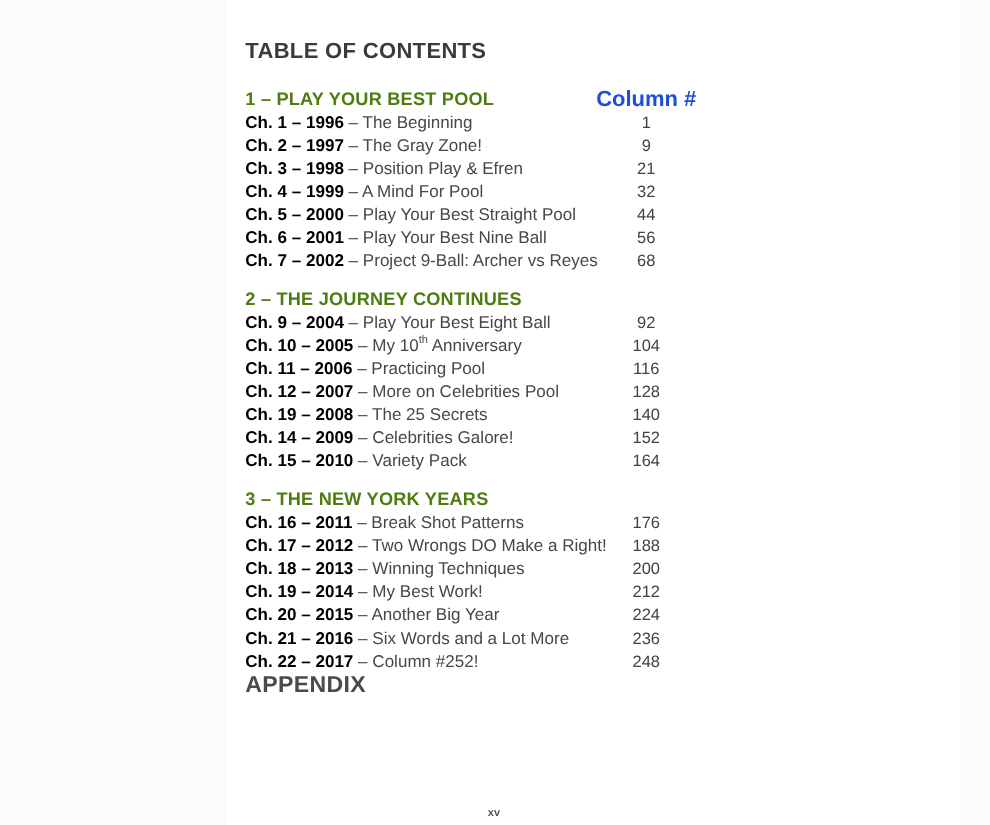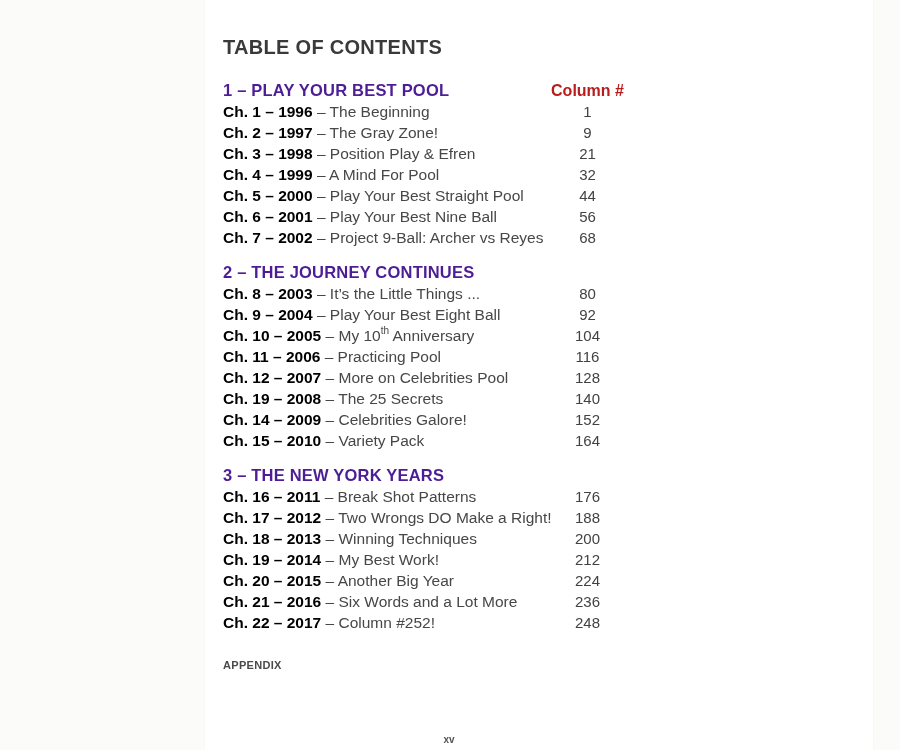--- a/index.html
+++ b/index.html
@@ -28,45 +28,44 @@
     letter-spacing:0.3px;
   }
   section.toc-section { margin-top:14px; }
   section.toc-section:first-of-type { margin-top:0; }
   .sec-head {
     position:relative;
     height:21px; line-height:21px;
     white-space:nowrap;
   }
   .sec-head .heading {
-    font-size:16.5px; font-weight:bold; color:#4c1d95;
+    font-size:16.5px; font-weight:bold; color:#4d7c0f;
     letter-spacing:0.2px;
   }
   .colnum {
     position:absolute; left:312px; top:0;
     width:105px; text-align:center;
     line-height:21px;
   }
   .colhead {
-    font-size:16px; font-weight:bold; color:#b91c1c;
+    font-size:20px; font-weight:bold; color:#1d4ed8;
   }
   .row {
     position:relative;
     height:21px; line-height:21px;
     white-space:nowrap;
     font-size:15.5px;
   }
   .row .entry-text { color:#474747; }
   .row .chapter { font-weight:bold; color:#000000; }
   .row .colnum { font-size:15px; color:#424242; }
   .row sup { font-size:10px; line-height:0; position:relative; top:-1px; }
   .appendix {
-    margin-top:22px;
     height:21px; line-height:21px;
-    font-size:11px; font-weight:bold; color:#4a4a4a;
+    font-size:21px; font-weight:bold; color:#4a4a4a;
     letter-spacing:0.3px;
   }
   .folio {
     position:absolute; left:449px; top:734px;
     transform:translateX(-50%);
     font-size:10px; color:#555;font-weight:bold;
   }
 </style>
 </head>
 <body>
@@ -80,21 +79,20 @@
           <div class="row"><span class="entry-text"><span class="chapter">Ch. 1 – 1996</span><span class="sep"> – </span><span class="title">The Beginning</span></span><span class="colnum">1</span></div>
           <div class="row"><span class="entry-text"><span class="chapter">Ch. 2 – 1997</span><span class="sep"> – </span><span class="title">The Gray Zone!</span></span><span class="colnum">9</span></div>
           <div class="row"><span class="entry-text"><span class="chapter">Ch. 3 – 1998</span><span class="sep"> – </span><span class="title">Position Play &amp; Efren</span></span><span class="colnum">21</span></div>
           <div class="row"><span class="entry-text"><span class="chapter">Ch. 4 – 1999</span><span class="sep"> – </span><span class="title">A Mind For Pool</span></span><span class="colnum">32</span></div>
           <div class="row"><span class="entry-text"><span class="chapter">Ch. 5 – 2000</span><span class="sep"> – </span><span class="title">Play Your Best Straight Pool</span></span><span class="colnum">44</span></div>
           <div class="row"><span class="entry-text"><span class="chapter">Ch. 6 – 2001</span><span class="sep"> – </span><span class="title">Play Your Best Nine Ball</span></span><span class="colnum">56</span></div>
           <div class="row"><span class="entry-text"><span class="chapter">Ch. 7 – 2002</span><span class="sep"> – </span><span class="title">Project 9-Ball: Archer vs Reyes</span></span><span class="colnum">68</span></div>
         </section>
         <section class="toc-section">
           <div class="sec-head"><span class="heading">2 – THE JOURNEY CONTINUES</span></div>
-          <div class="row"><span class="entry-text"><span class="chapter">Ch. 8 – 2003</span><span class="sep"> – </span><span class="title">It’s the Little Things ...</span></span><span class="colnum">80</span></div>
           <div class="row"><span class="entry-text"><span class="chapter">Ch. 9 – 2004</span><span class="sep"> – </span><span class="title">Play Your Best Eight Ball</span></span><span class="colnum">92</span></div>
           <div class="row"><span class="entry-text"><span class="chapter">Ch. 10 – 2005</span><span class="sep"> – </span><span class="title">My 10<sup>th</sup> Anniversary</span></span><span class="colnum">104</span></div>
           <div class="row"><span class="entry-text"><span class="chapter">Ch. 11 – 2006</span><span class="sep"> – </span><span class="title">Practicing Pool</span></span><span class="colnum">116</span></div>
           <div class="row"><span class="entry-text"><span class="chapter">Ch. 12 – 2007</span><span class="sep"> – </span><span class="title">More on Celebrities Pool</span></span><span class="colnum">128</span></div>
           <div class="row"><span class="entry-text"><span class="chapter">Ch. 19 – 2008</span><span class="sep"> – </span><span class="title">The 25 Secrets</span></span><span class="colnum">140</span></div>
           <div class="row"><span class="entry-text"><span class="chapter">Ch. 14 – 2009</span><span class="sep"> – </span><span class="title">Celebrities Galore!</span></span><span class="colnum">152</span></div>
           <div class="row"><span class="entry-text"><span class="chapter">Ch. 15 – 2010</span><span class="sep"> – </span><span class="title">Variety Pack</span></span><span class="colnum">164</span></div>
         </section>
         <section class="toc-section">
           <div class="sec-head"><span class="heading">3 – THE NEW YORK YEARS</span></div>

